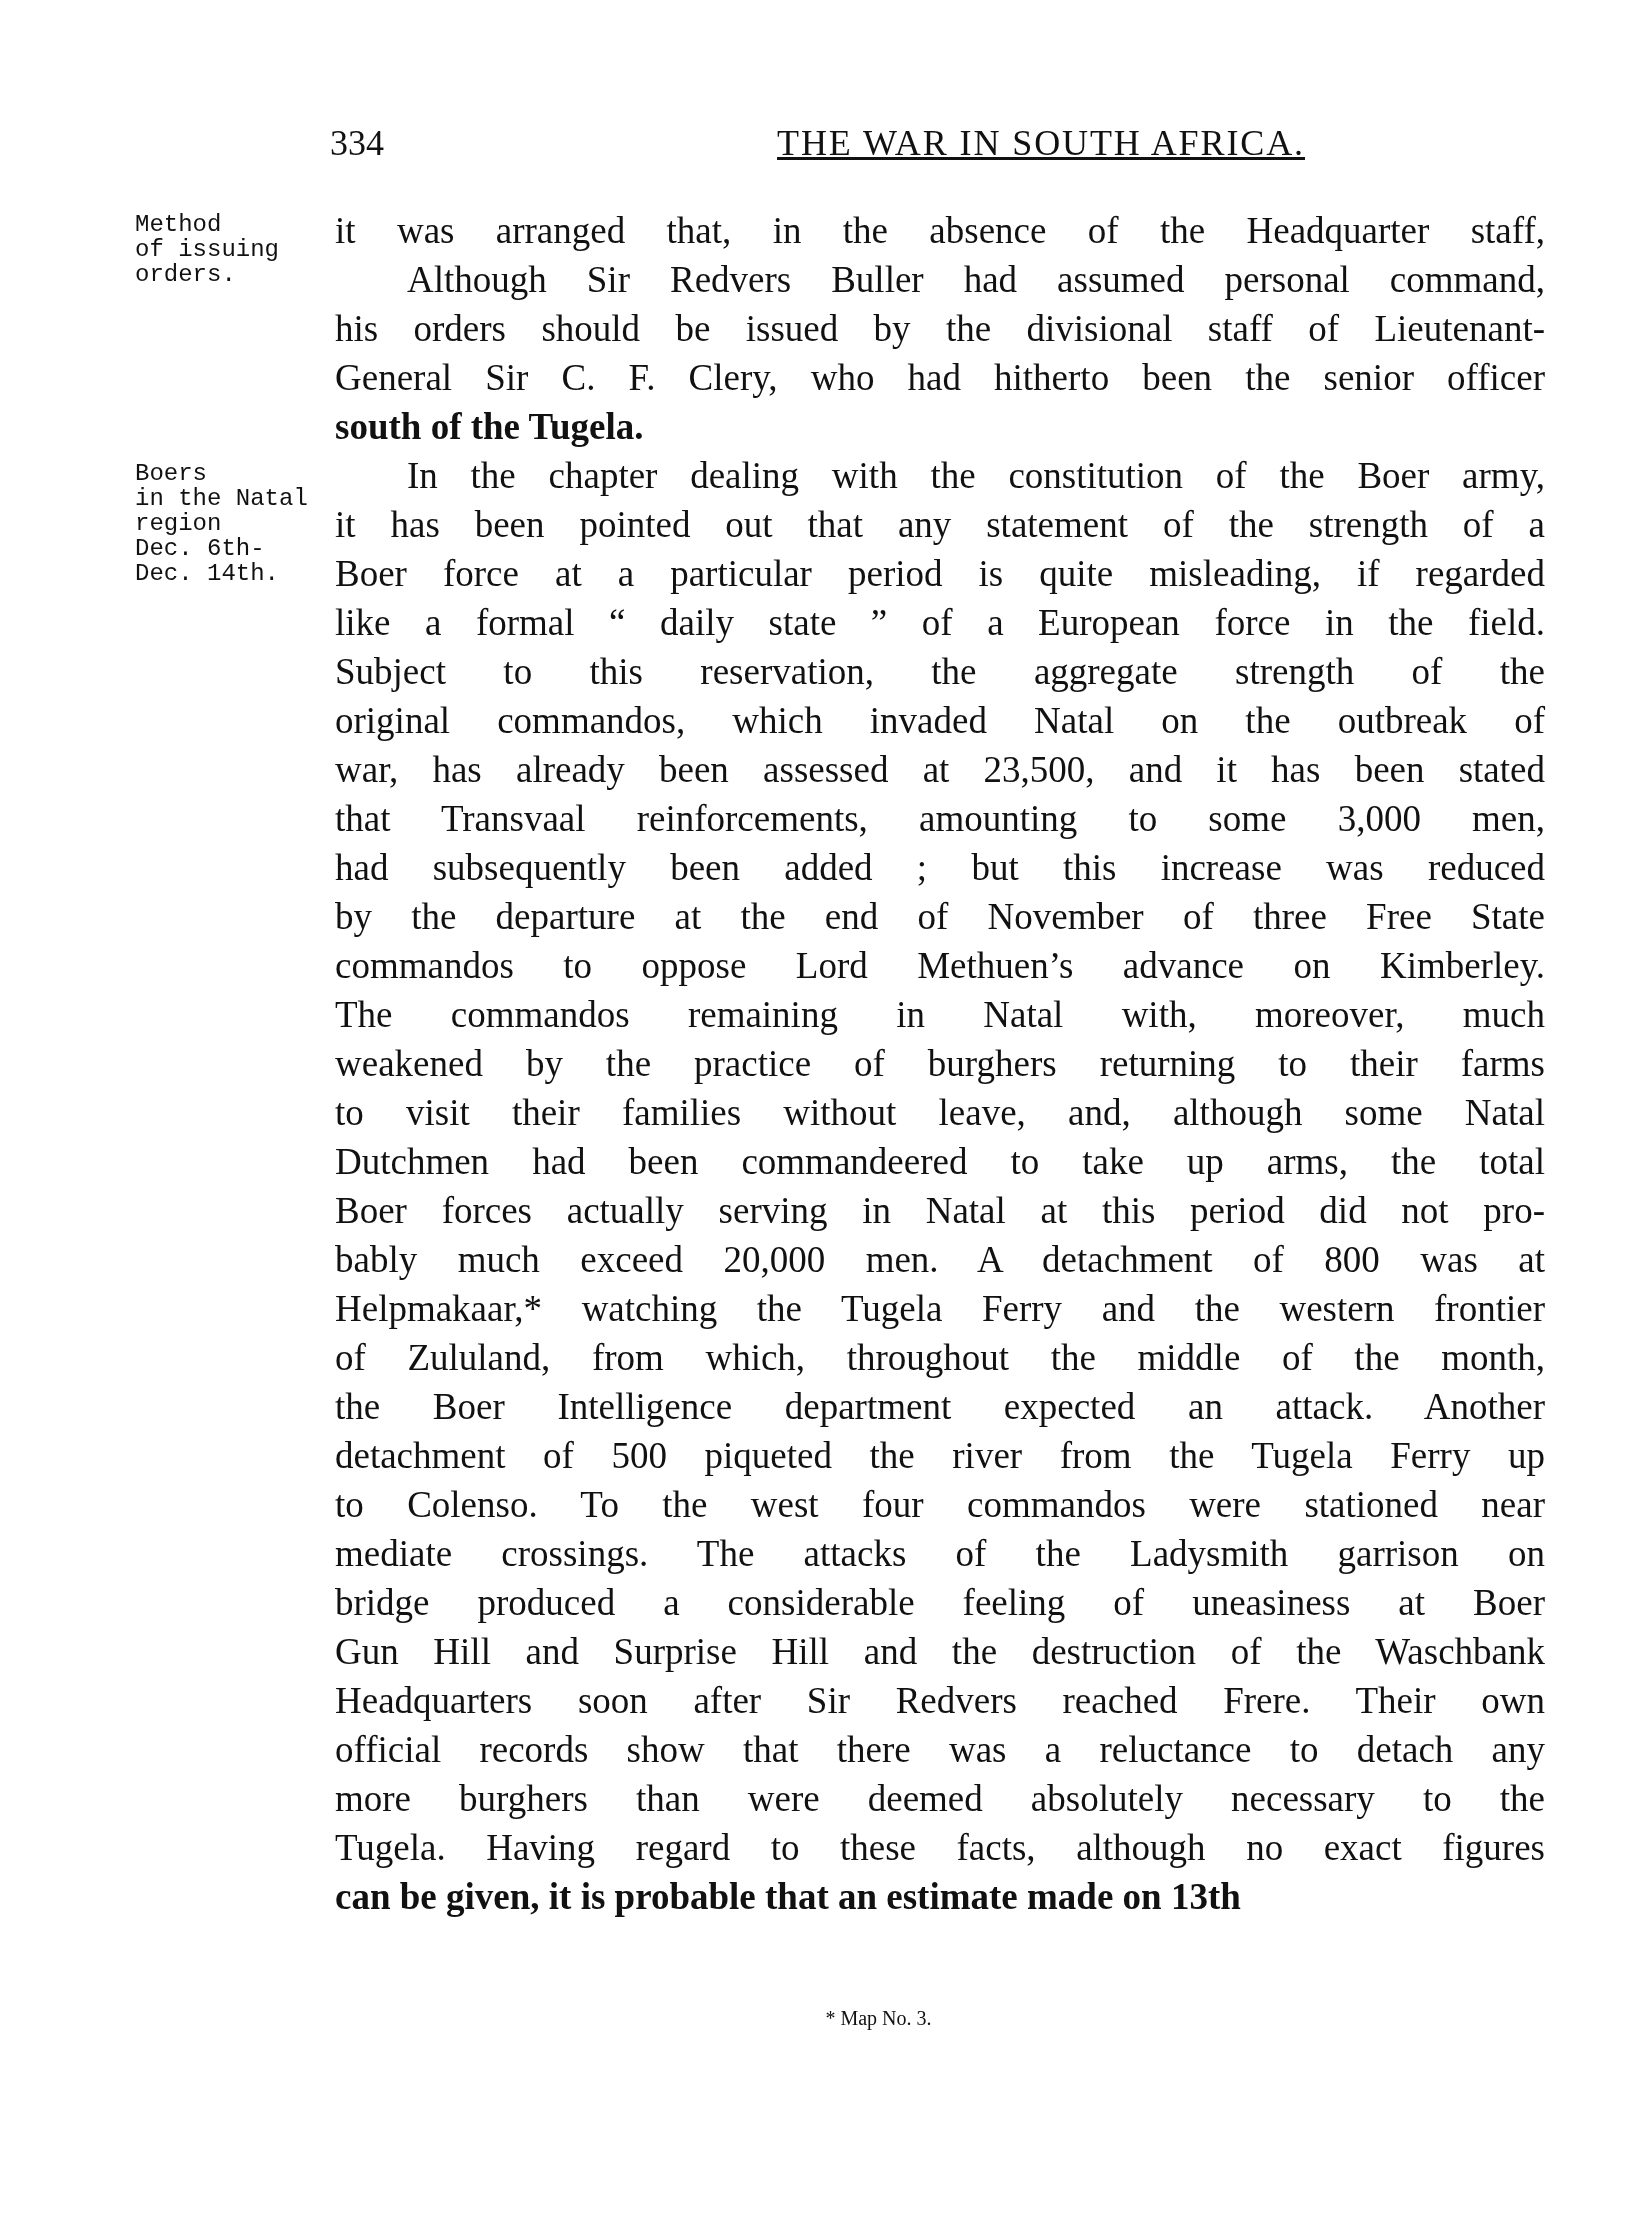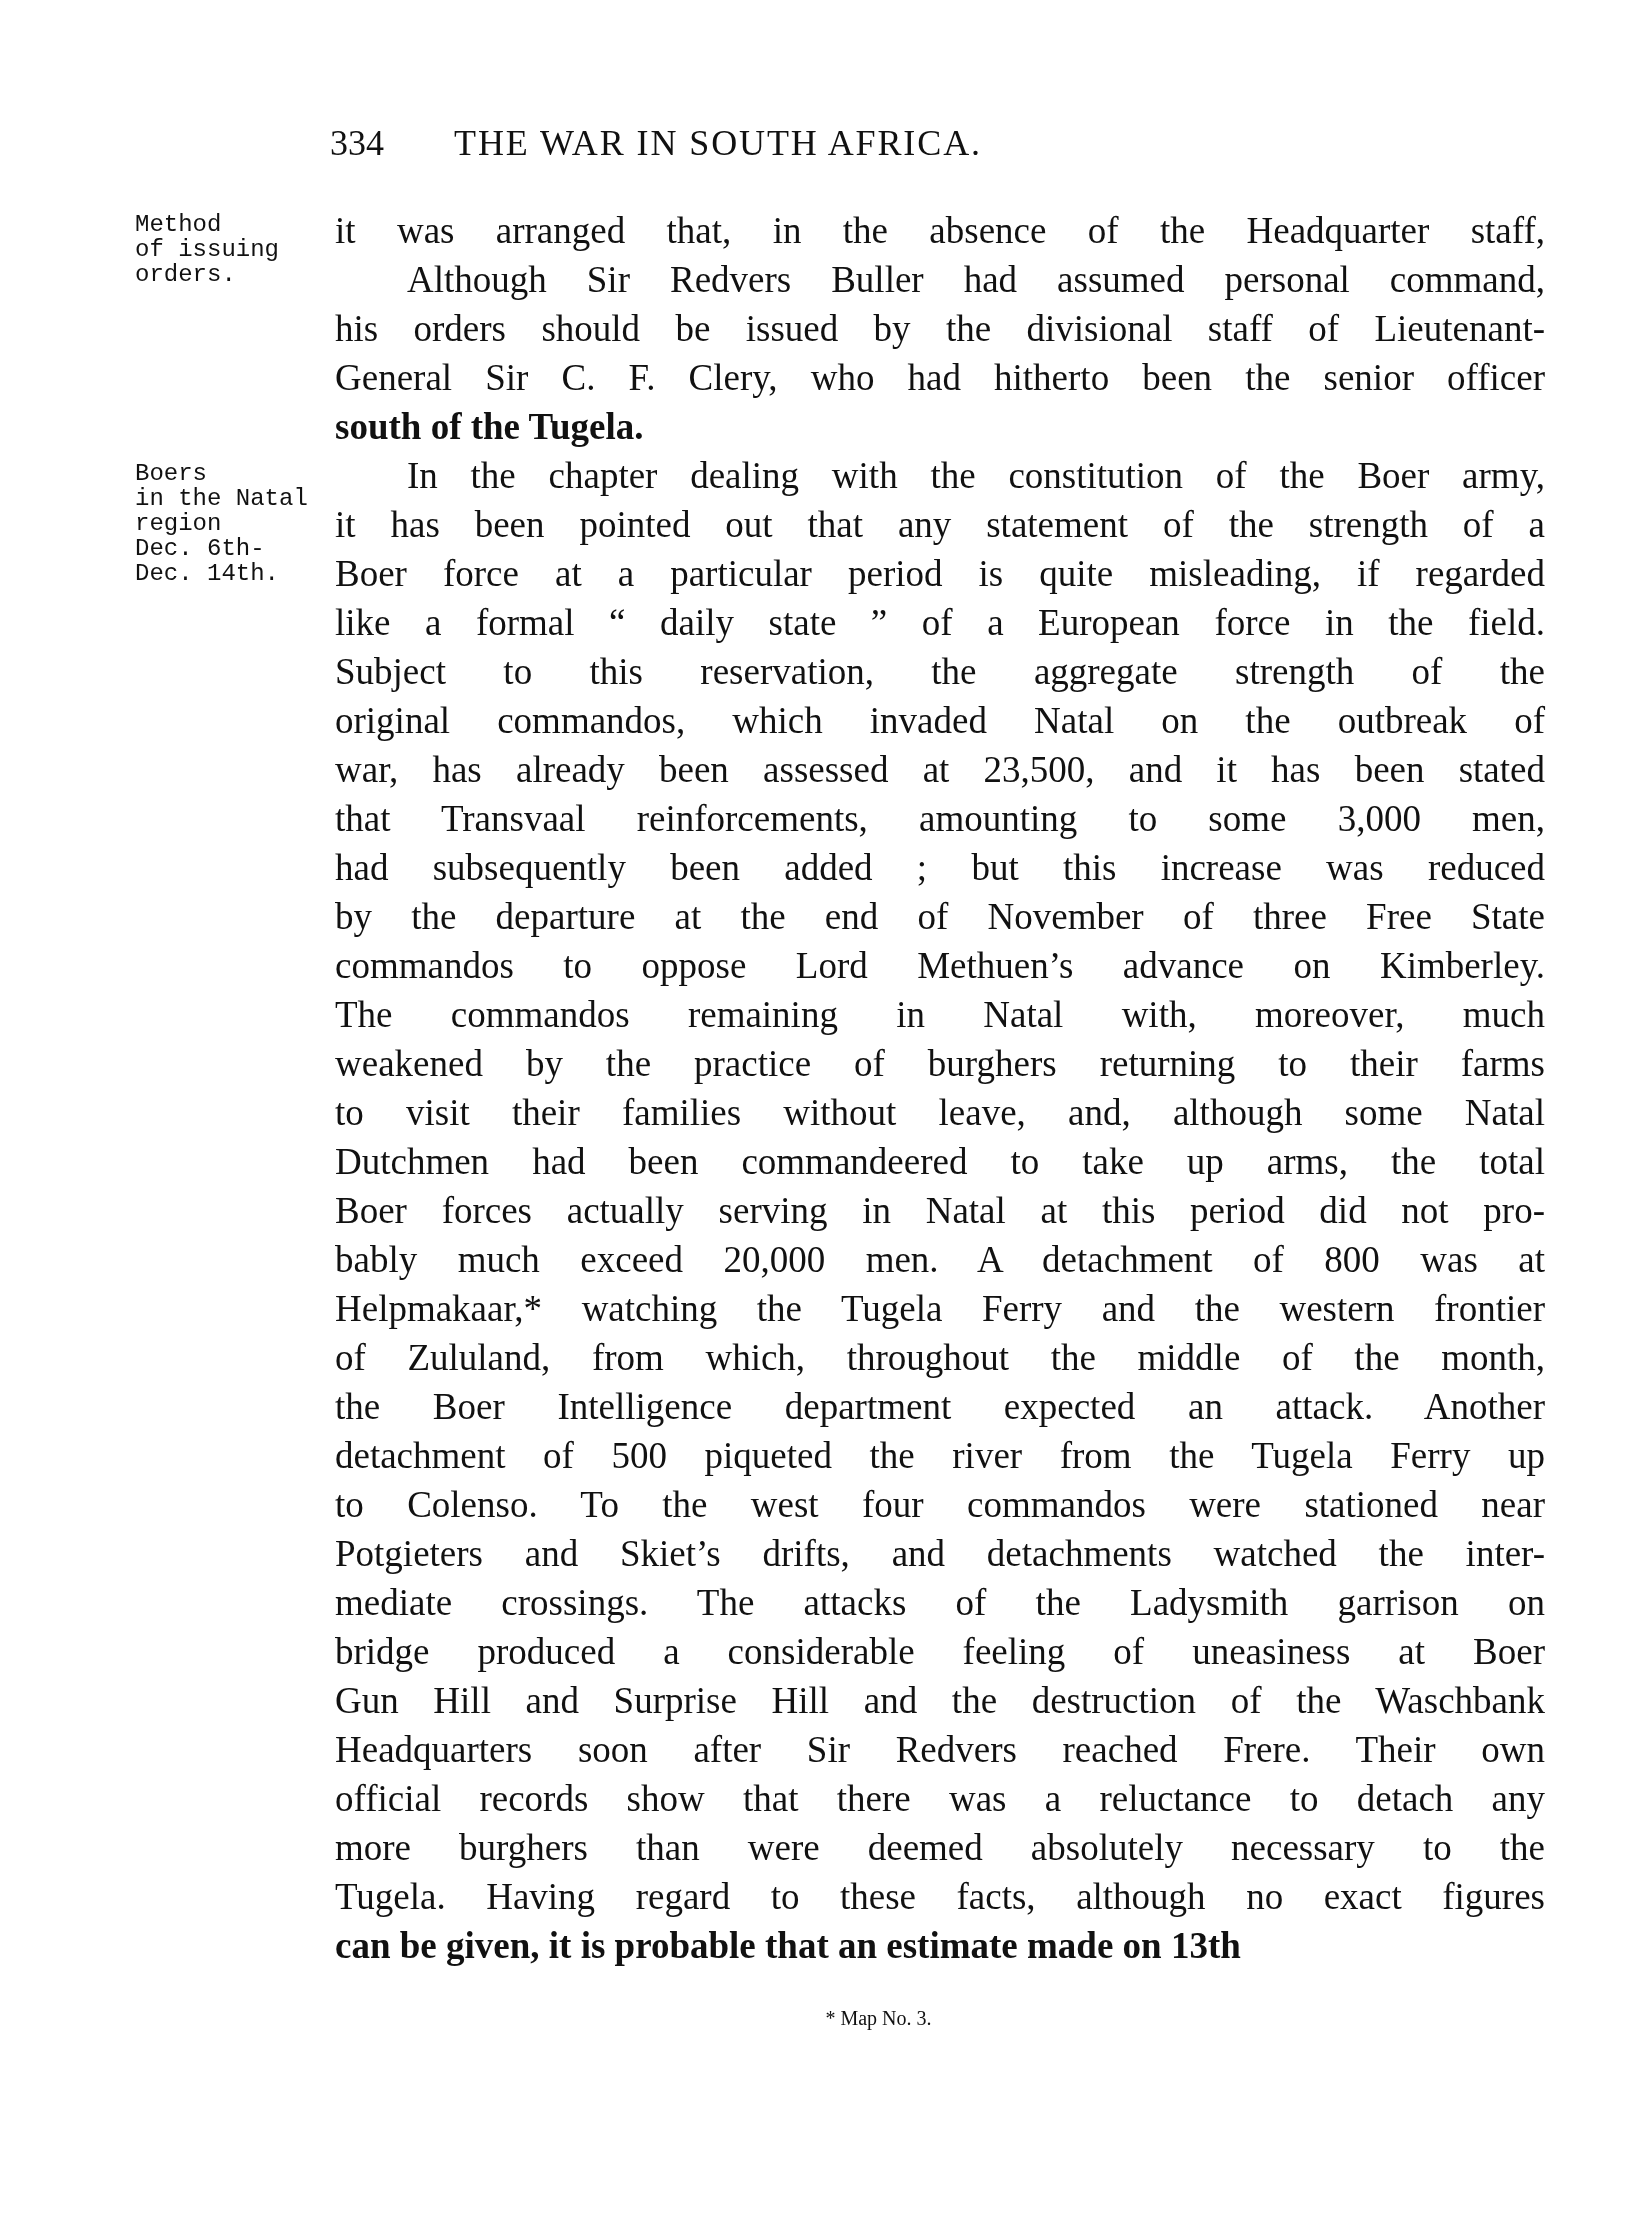--- a/index.html
+++ b/index.html
@@ -1,21 +1,21 @@
 <!DOCTYPE html>
 <html><head>
 <meta charset="utf-8">
 <style>
   html, body { margin: 0; padding: 0; background: #ffffff; }
   body { width: 1652px; height: 2221px; position: relative; overflow: hidden;
          font-family: "Liberation Serif", "DejaVu Serif", serif; color: #111; }
   .header { position: absolute; top: 122px; left: 330px; width: 975px; height: 57px; }
   .page-num { position: absolute; left: 0; top: 0; font-size: 36px; }
-  .running-title { position: absolute; left: 0; right: 0; top: 0; text-align: left;
-                   font-size: 36px; letter-spacing: 1.9px; padding-left: 124px; }
+  .running-title { position: absolute; left: 0; right: 0; top: 0; text-align: right;
+                   font-size: 36px; letter-spacing: 1.9px; padding-left: 124px; text-decoration: underline; }
   .sidenote { position: absolute; left: 135px; width: 191px; font-size: 24px; line-height: 25px; font-family: Liberation Mono, monospace; }
   .sn1 { top: 212px; }
   .sn2 { top: 461px; }
   .body { position: absolute; left: 335px; width: 1210px; top: 206px; }
   .line { font-size: 37px; line-height: 49px; height: 49px; white-space: nowrap;
           text-align: justify; text-align-last: justify; }
   .line.last { text-align-last: left; font-weight: bold; }
   .line.indent { padding-left: 72px; }
   .footnote { position: absolute; top: 2007px; left: 0; width: 1652px; text-align: center;
               font-size: 20px; padding-left: 105px; box-sizing: border-box; }
@@ -66,21 +66,20 @@
       <div class="line">weakened by the practice of burghers returning to their farms</div>
       <div class="line">to visit their families without leave, and, although some Natal</div>
       <div class="line">Dutchmen had been commandeered to take up arms, the total</div>
       <div class="line">Boer forces actually serving in Natal at this period did not pro-</div>
       <div class="line">bably much exceed 20,000 men. A detachment of 800 was at</div>
       <div class="line">Helpmakaar,* watching the Tugela Ferry and the western frontier</div>
       <div class="line">of Zululand, from which, throughout the middle of the month,</div>
       <div class="line">the Boer Intelligence department expected an attack. Another</div>
       <div class="line">detachment of 500 piqueted the river from the Tugela Ferry up</div>
       <div class="line">to Colenso. To the west four commandos were stationed near</div>
-      <div class="line">Potgieters and Skiet’s drifts, and detachments watched the inter-</div>
       <div class="line">mediate crossings. The attacks of the Ladysmith garrison on</div>
       <div class="line">bridge produced a considerable feeling of uneasiness at Boer</div>
       <div class="line">Gun Hill and Surprise Hill and the destruction of the Waschbank</div>
       <div class="line">Headquarters soon after Sir Redvers reached Frere. Their own</div>
       <div class="line">official records show that there was a reluctance to detach any</div>
       <div class="line">more burghers than were deemed absolutely necessary to the</div>
       <div class="line">Tugela. Having regard to these facts, although no exact figures</div>
       <div class="line last">can be given, it is probable that an estimate made on 13th</div>
     </div>
   </div>

